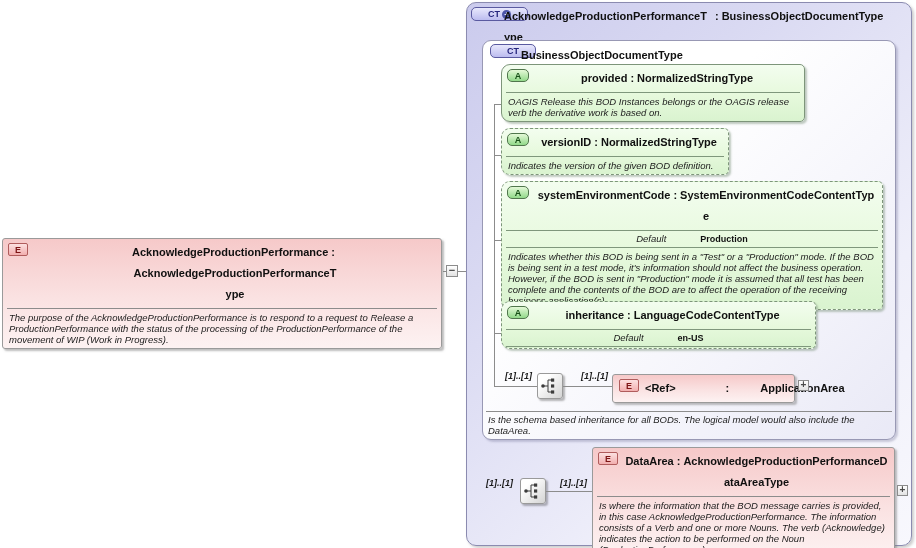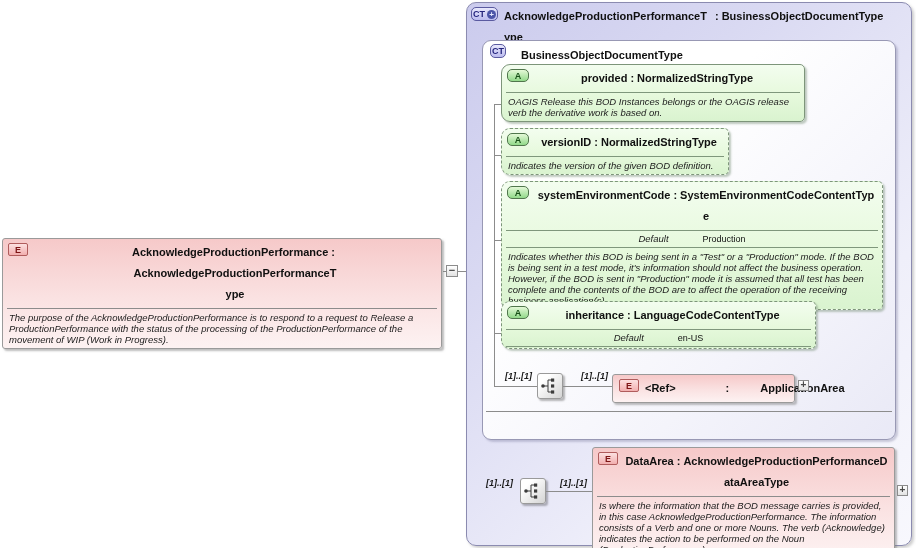--- a/index.html
+++ b/index.html
@@ -24,41 +24,41 @@
   .hdr .box-title { flex:1; text-align:center; }
 
   .badge { display:inline-flex; align-items:center; justify-content:center;
            font-weight:bold; box-sizing:border-box; flex:0 0 auto; }
   .ebadge { width:20px; height:13px; margin-top:1px;
             background:linear-gradient(180deg,#fce0e0,#f2afaf);
             border:1px solid #b05c5c; border-radius:2px; color:#7d1616; font-size:9px; }
   .abadge { width:22px; height:13px; margin-top:1px;
             background:linear-gradient(180deg,#e4f9d7,#92d98a);
             border:1px solid #50764c; border-radius:5px; color:#174f17; font-size:9px; }
-  .ctbadge { height:14px; padding:0 1px;
+  .ctbadge { height:14px; padding:0 16px;
              background:linear-gradient(180deg,#e8e8fc,#bcbcef);
              border:1px solid #5a5aa0; border-radius:5px; color:#25257d; font-size:9px; }
   .plus-circle { display:inline-block; width:9px; height:9px; border-radius:50%;
                  background:#4c55a8; color:#e6eaff; font-size:8px; line-height:9px;
                  text-align:center; font-weight:bold; margin-left:2px; }
 
   .pinkbox { position:absolute; box-sizing:border-box;
              background:linear-gradient(180deg,#f6c9c9 0%,#fae2e2 55%,#fdf2f2 100%);
              border:1px solid #9a9a9a; border-radius:3px;
              box-shadow:2px 2px 2px rgba(125,125,125,.5); }
   .greenbox { position:absolute; box-sizing:border-box;
               background:linear-gradient(180deg,#f3fdef 0%,#e6f9dc 55%,#d9f3cf 100%);
               border:1px solid #7d957a; border-radius:9px 5px 5px 9px;
               box-shadow:2px 2px 2px rgba(115,140,115,.45); }
   .greenbox.opt { border-style:dashed; }
   .greenbox .sepline { background:#7f977c; }
 
   .defrow { display:flex; align-items:baseline; padding:1px 6px 2px;justify-content:center; }
   .deflbl { font-style:italic; font-size:9.5px; color:#1c1c1c; }
-  .defval { font-weight:normal; font-size:9px; margin-left:34px; color:#101010; }
+  .defval { font-weight:bold; font-size:9px; margin-left:34px; color:#101010; }
 
   .ct-container { position:absolute; left:466px; top:2px; width:446px; height:544px;
                   box-sizing:border-box; border:1px solid #8b8bb0; border-radius:10px;
                   background:linear-gradient(135deg,#cbcbed 0%,#d9d9f2 30%,#efeffa 70%,#f8f8fd 100%);
                   box-shadow:2px 2px 3px rgba(110,110,110,.35); }
   .bodt-box { position:absolute; left:482px; top:40px; width:414px; height:400px;
               box-sizing:border-box; border:1px solid #9898b4; border-radius:9px;
               background:linear-gradient(135deg,#ffffff 35%,#f4f4fb 70%,#e9e9f6 100%);
               box-shadow:2px 2px 2px rgba(100,100,140,.3); }
 
@@ -196,20 +196,21 @@
       <span class="box-title" style="flex:1;text-align:right;display:flex;gap:28px;">
         <span>&lt;Ref&gt;</span>
         <span class="colon" style="margin-left:22px;">:</span>
         <span>ApplicationArea</span>
       </span>
     </div>
   </div>
   <div class="togglebox plusbox" style="left:798px;top:380px;"><span>+</span></div>
 
   <div class="hline" style="left:486px;top:411px;width:406px;"></div>
+  <div class="ann abs" style="left:482px;top:412px;width:404px;">Is the schema based inheritance for all BODs. The logical model would also include the DataArea.</div>
 
   <span class="card-lbl" style="left:486px;top:478px;">[1]..[1]</span>
   <div class="seqicon" style="left:520px;top:478px;">
     <svg width="20" height="20" viewBox="0 0 20 20">
       <circle cx="3" cy="10" r="1.8" fill="#3c3c3c"></circle>
       <line x1="3" y1="10" x2="8" y2="10" stroke="#3c3c3c" stroke-width="1"></line>
       <line x1="8" y1="4" x2="8" y2="16" stroke="#3c3c3c" stroke-width="1"></line>
       <line x1="8" y1="4" x2="11" y2="4" stroke="#3c3c3c" stroke-width="1"></line>
       <line x1="8" y1="16" x2="11" y2="16" stroke="#3c3c3c" stroke-width="1"></line>
       <rect x="11" y="2.5" width="3.2" height="3.2" fill="#3c3c3c"></rect>

